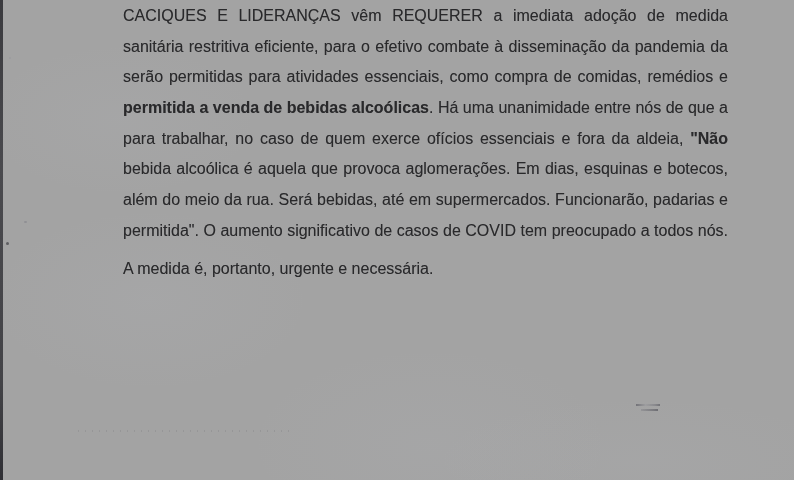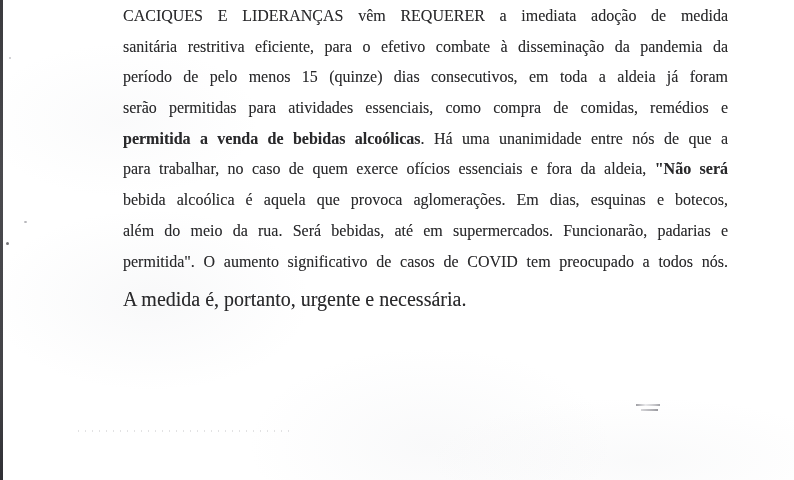--- a/index.html
+++ b/index.html
@@ -1,19 +1,19 @@
 <!DOCTYPE html>
 <html><head>
 <meta charset="utf-8">
 <style>
   html, body { margin:0; padding:0; background:#e8e8e8; }
   .page {
     position:relative; width:794px; height:480px;
-    background:#ffffff; overflow:hidden;
-    font-family:Liberation Serif, serif;
+    background:#a3a3a3; overflow:hidden;
+    font-family:Liberation Sans, sans-serif;
   }
   .texture {
     position:absolute; inset:0; pointer-events:none;
     background:
       radial-gradient(230px 130px at 150px 300px, rgba(188,191,200,0.10), transparent 70%),
       radial-gradient(260px 140px at 430px 445px, rgba(188,191,200,0.09), transparent 70%),
       radial-gradient(200px 110px at 120px 120px, rgba(193,196,205,0.08), transparent 70%),
       radial-gradient(300px 90px at 640px 460px, rgba(188,191,198,0.08), transparent 70%);
   }
   .scan-edge {
@@ -26,21 +26,21 @@
     text-shadow:0 0 0.5px rgba(45,45,50,0.35);
   }
   .line {
     height:30.7px; line-height:30.7px; font-size:16px;
     text-align:justify; text-align-last:justify;
     overflow:hidden;
   }
   .line .bold { font-weight:700; }
   .closing {
     margin-top:7px; height:30.7px; line-height:30.7px;
-    font-size:20px; text-align:left;
+    font-size:16px; text-align:left;
   }
   .smudge {
     position:absolute; left:636px; top:403px; width:27px; height:10px;
     filter:blur(0.6px); opacity:0.8; pointer-events:none;
   }
   .smudge .dash-a {
     position:absolute; left:0; top:1px; width:24px; height:2px;
     background:linear-gradient(to right, rgba(70,70,80,.65), rgba(130,130,140,.2) 40%, rgba(90,90,100,.45) 80%, rgba(60,60,70,.6));
   }
   .smudge .dash-b {
@@ -61,21 +61,20 @@
 <body>
 
 <div class="page">
   <div class="texture"></div>
   <div class="scan-edge"></div>
 
   <div class="doc-body">
     <div>
         <div class="line"><span>CACIQUES E LIDERANÇAS vêm REQUERER a imediata adoção de medida</span></div>
         <div class="line"><span>sanitária restritiva eficiente, para o efetivo combate à disseminação da pandemia da</span></div>
-        <div class="line"><span>período de pelo menos 15 (quinze) dias consecutivos, em toda a aldeia já foram</span></div>
         <div class="line"><span>serão permitidas para atividades essenciais, como compra de comidas, remédios e</span></div>
         <div class="line"><span class="bold">permitida a venda de bebidas alcoólicas</span><span>. Há uma unanimidade entre nós de que a</span></div>
         <div class="line"><span>para trabalhar, no caso de quem exerce ofícios essenciais e fora da aldeia, </span><span class="bold">"Não será</span></div>
         <div class="line"><span>bebida alcoólica é aquela que provoca aglomerações. Em dias, esquinas e botecos,</span></div>
         <div class="line"><span>além do meio da rua. Será bebidas, até em supermercados. Funcionarão, padarias e</span></div>
         <div class="line"><span>permitida". O aumento significativo de casos de COVID tem preocupado a todos nós.</span></div>
       </div>
     <div class="closing">A medida é, portanto, urgente e necessária.</div>
   </div>
 

